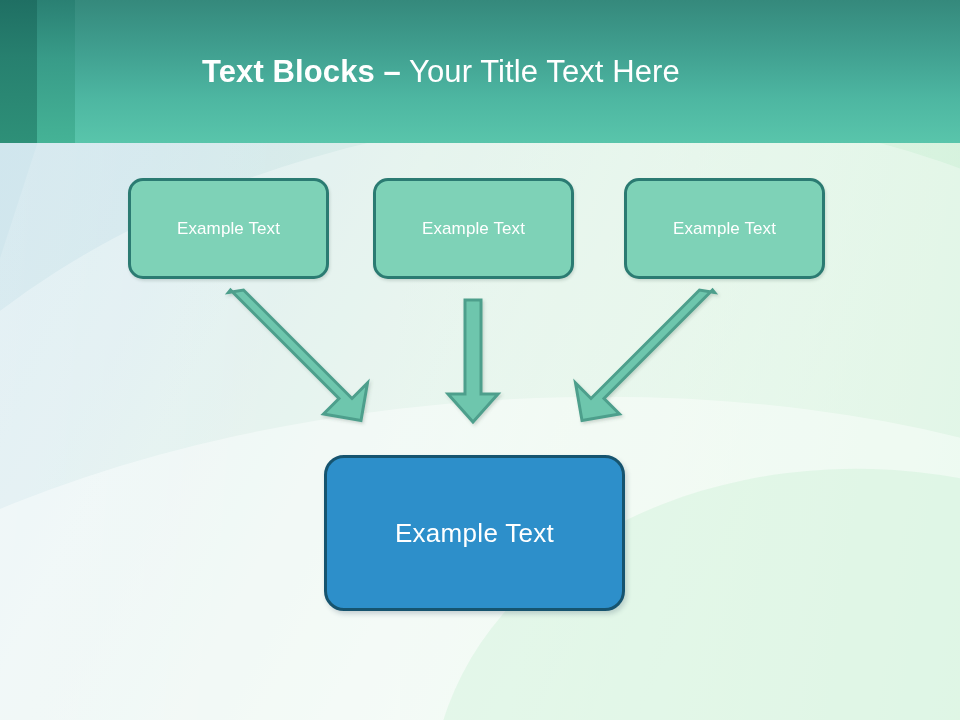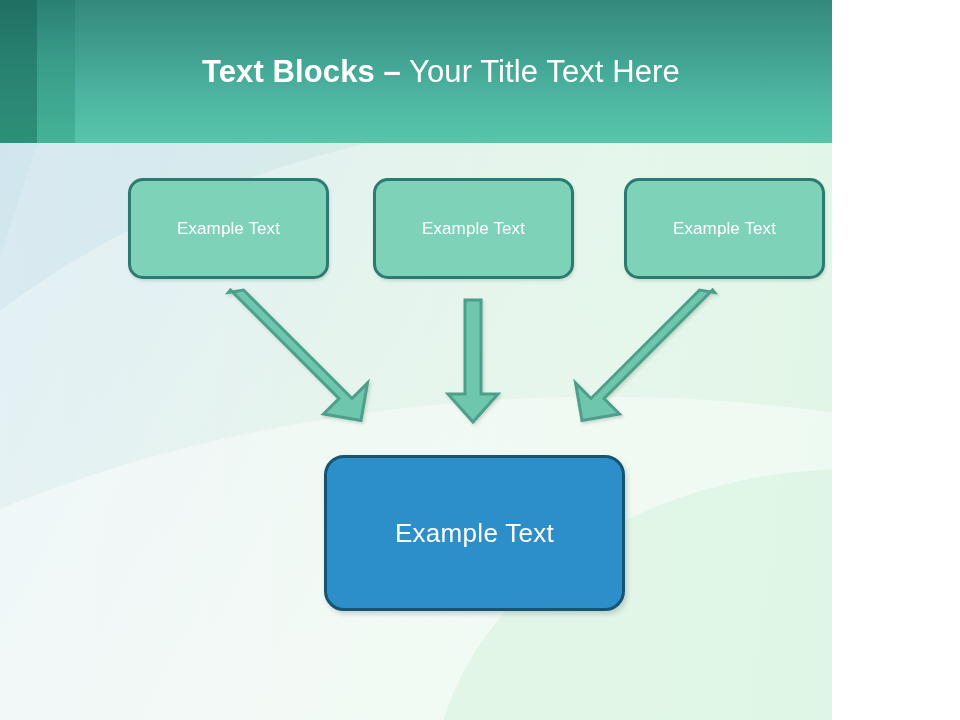--- a/index.html
+++ b/index.html
@@ -7,21 +7,21 @@
     margin: 0;
     padding: 0;
     background: #ffffff;
   }
   body {
     font-family: "Liberation Sans", sans-serif;
   }
 
   .slide {
     position: relative;
-    width: 832px;
+    width: 960px;
     height: 720px;
     overflow: hidden;
     background: #e8f6ec;
   }
 
   
   .bg-base {
     position: absolute;
     left: 0; top: 0;
     width: 960px;

